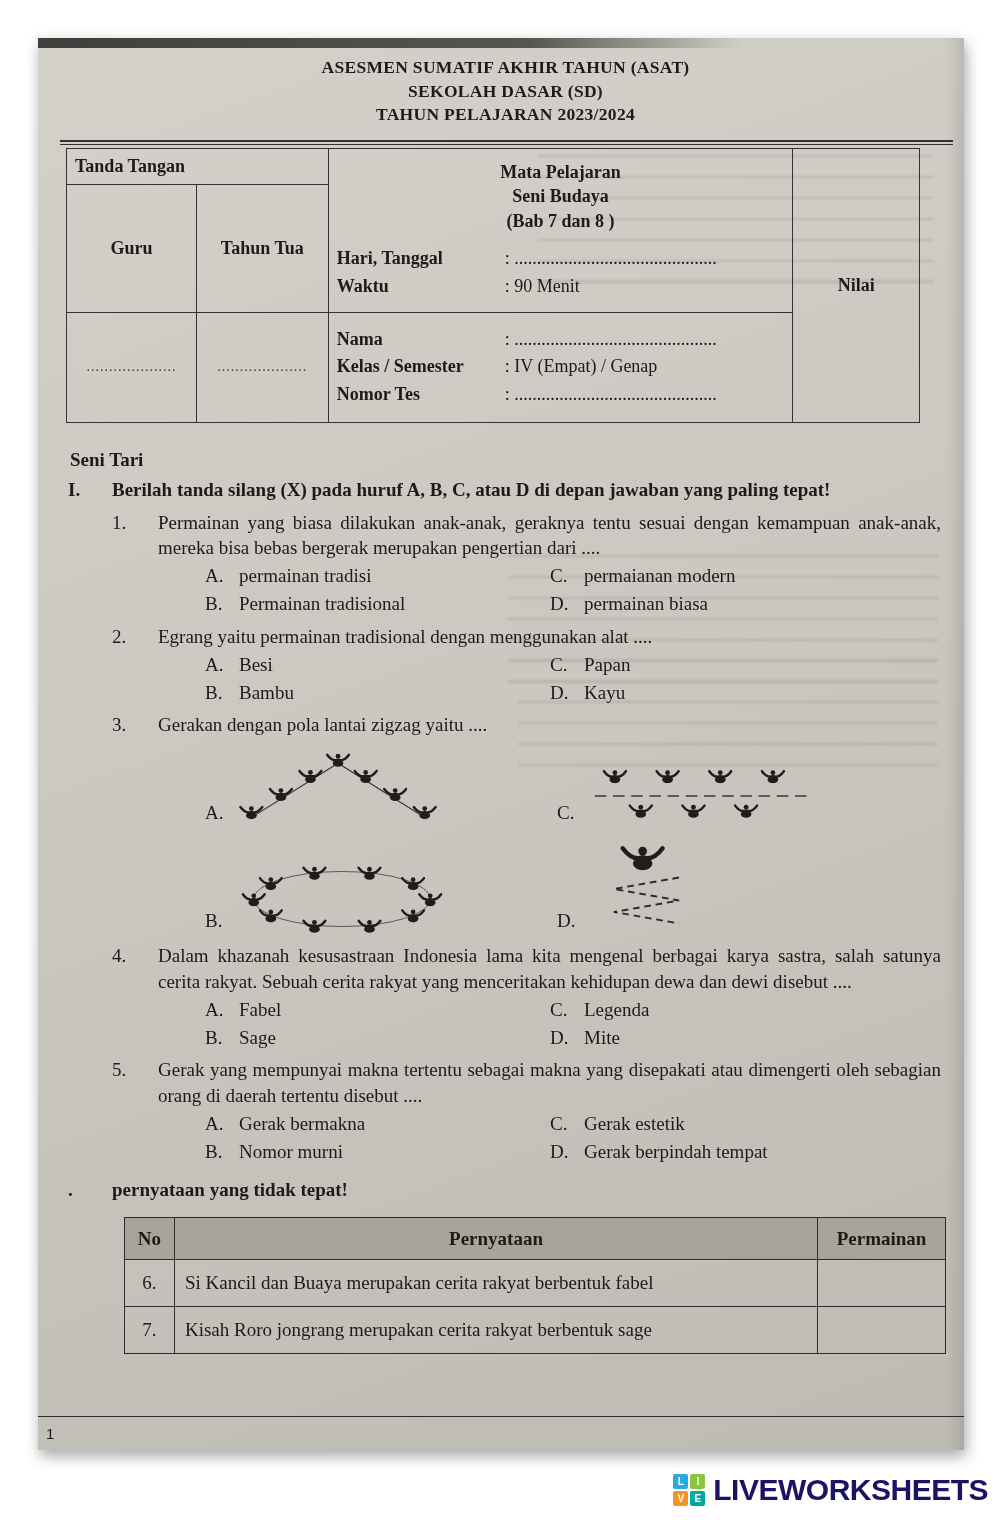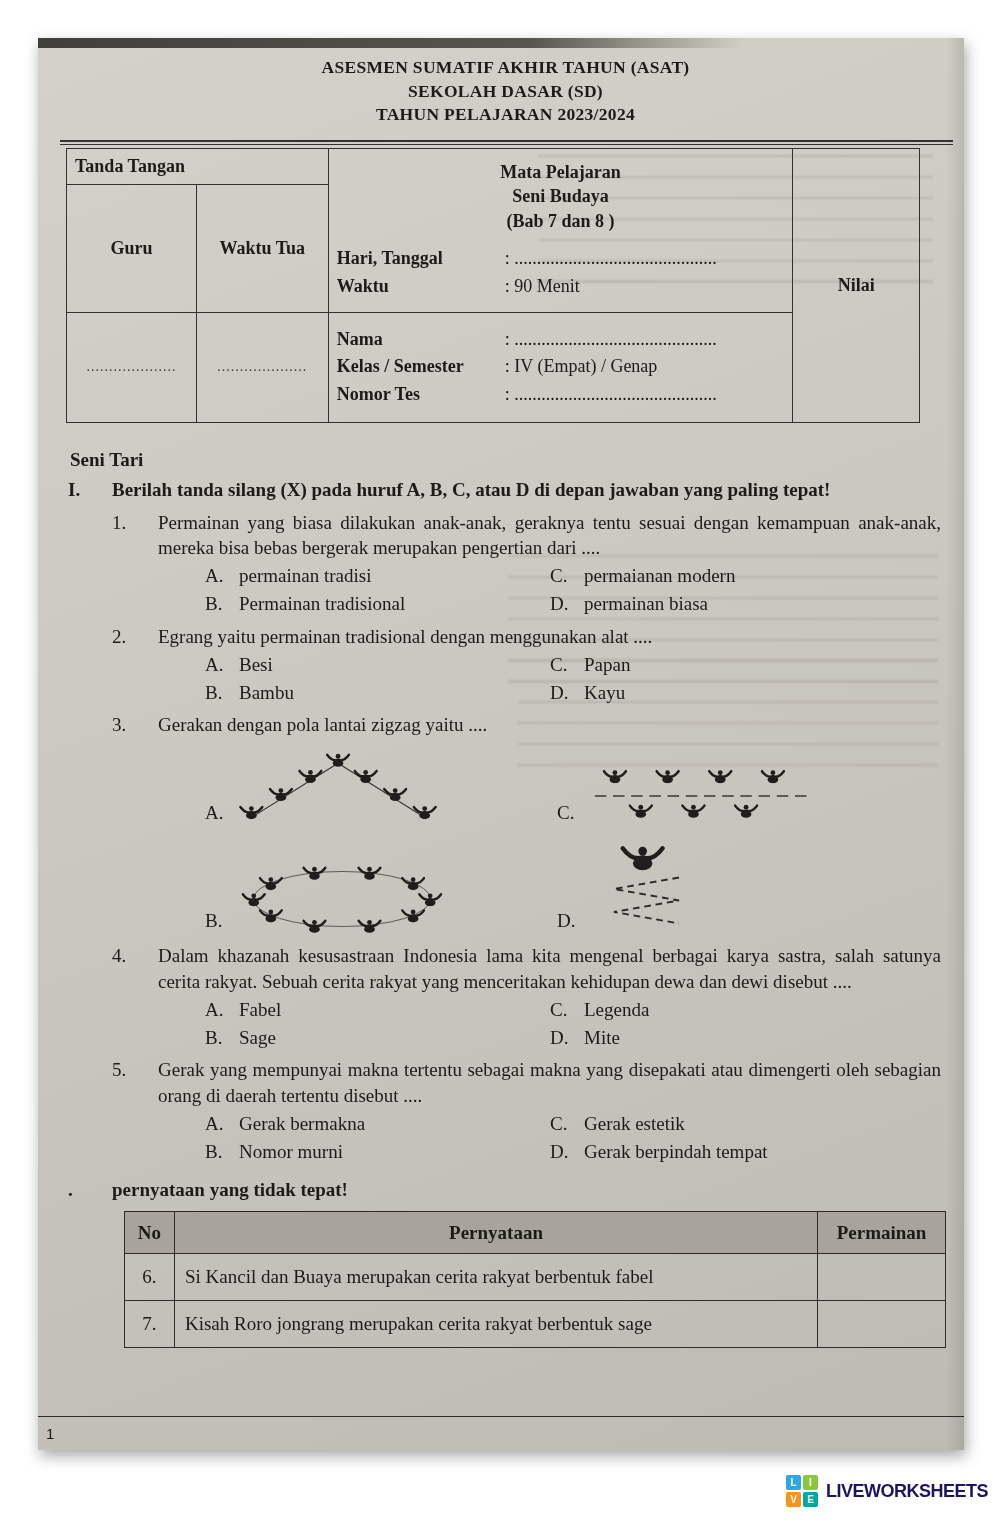--- a/index.html
+++ b/index.html
@@ -71,21 +71,21 @@
   .qtext{ text-align:justify; padding-right:8px; }
   .options{ grid-column:2; display:grid; grid-template-columns:345px 1fr; row-gap:2px; margin-top:2px; padding-left:47px; }
   .opt{ display:flex; }
   .opt-label{ flex:none; width:34px; }
   .img-options{ grid-column:2; display:grid; grid-template-columns:352px 1fr; row-gap:14px; margin-top:12px; padding-left:47px; align-items:end; }
   .img-opt{ display:flex; align-items:flex-end; }
   .img-opt .opt-label{ margin-bottom:2px; }
   .img-opt svg{ display:block; }
 
   
-  table.state-table{ border-collapse:collapse; width:822px; margin:8px 0 0 56px; font-size:19px; }
+  table.state-table{ border-collapse:collapse; width:822px; margin:14px 0 0 56px; font-size:19px; }
   table.state-table th{ border:1.8px solid #2e2c29; background:#a8a49b; font-weight:bold; padding:8px 6px; text-align:center; }
   table.state-table td{ border:1.8px solid #2e2c29; padding:10px 10px; }
   .w-no{ width:50px; } .w-st{ width:644px; } .w-kt{ width:128px; }
   .no-cell{ text-align:center; }
 
   
   .scan-footer{
     position:absolute; left:0; right:0; bottom:8px;
     border-top:1.8px solid #2e2c29;
     padding:8px 18px 0 8px;
@@ -96,21 +96,21 @@
 
   
   .branding{
     position:absolute; right:12px; bottom:22px;
     display:flex; align-items:center; gap:8px;
     font-family:"Liberation Sans", sans-serif;
     text-decoration:none; cursor:pointer;
   }
   .logo{ display:grid; grid-template-columns:15px 15px; grid-template-rows:15px 15px; gap:2px; }
   .logo div{ color:#fff; font-size:10px; font-weight:bold; display:flex; align-items:center; justify-content:center; border-radius:2px; }
-  .brand-name{ font-size:18px; font-weight:bold; letter-spacing:-.5px; color:#1b1464; }
+  .brand-name{ font-size:30px; font-weight:bold; letter-spacing:-.5px; color:#1b1464; }
 </style>
 </head>
 <body>
 
 <svg width="0" height="0" style="position:absolute" aria-hidden="true">
   <defs>
     <symbol id="dancer" viewBox="0 0 26 16">
       <path d="M1.5,3 Q7,10.5 13,8.2 Q19,10.5 24.5,3" fill="none" stroke="#1f1e1c" stroke-width="2.6" stroke-linecap="round"></path>
       <circle cx="13" cy="4.6" r="2.5" fill="#1f1e1c"></circle>
       <ellipse cx="13" cy="11.8" rx="5.6" ry="3.9" fill="#1f1e1c"></ellipse>
@@ -155,21 +155,21 @@
           </div>
           <div class="field-row">
             <span class="flabel">Waktu</span>
             <span class="fvalue">: 90 Menit</span>
           </div>
         </td>
         <td rowspan="3" class="nilai-cell">Nilai</td>
       </tr>
       <tr>
         <td class="sig-name">Guru</td>
-        <td class="sig-name">Waktu Tua</td>
+        <td class="sig-name">Tahun Tua</td>
       </tr>
       <tr>
         <td class="sig-space">....................</td>
         <td class="sig-space">....................</td>
         <td>
           <div class="field-row">
             <span class="flabel">Nama</span>
             <span class="fvalue">: .............................................</span>
           </div>
           <div class="field-row">

